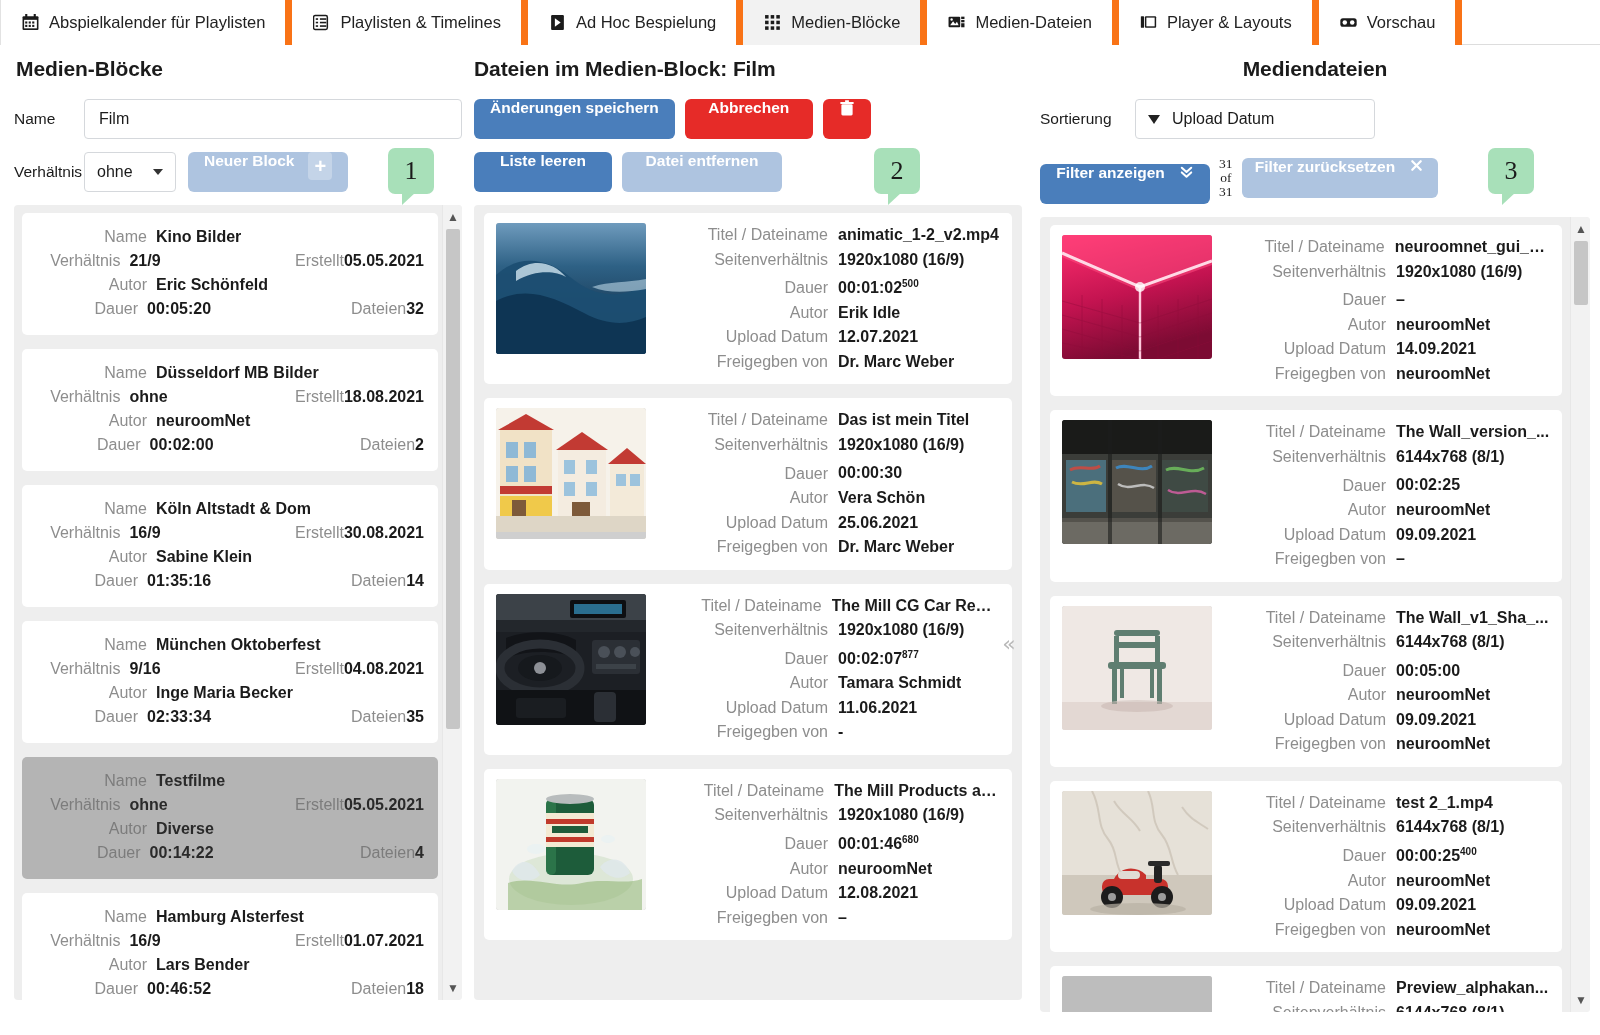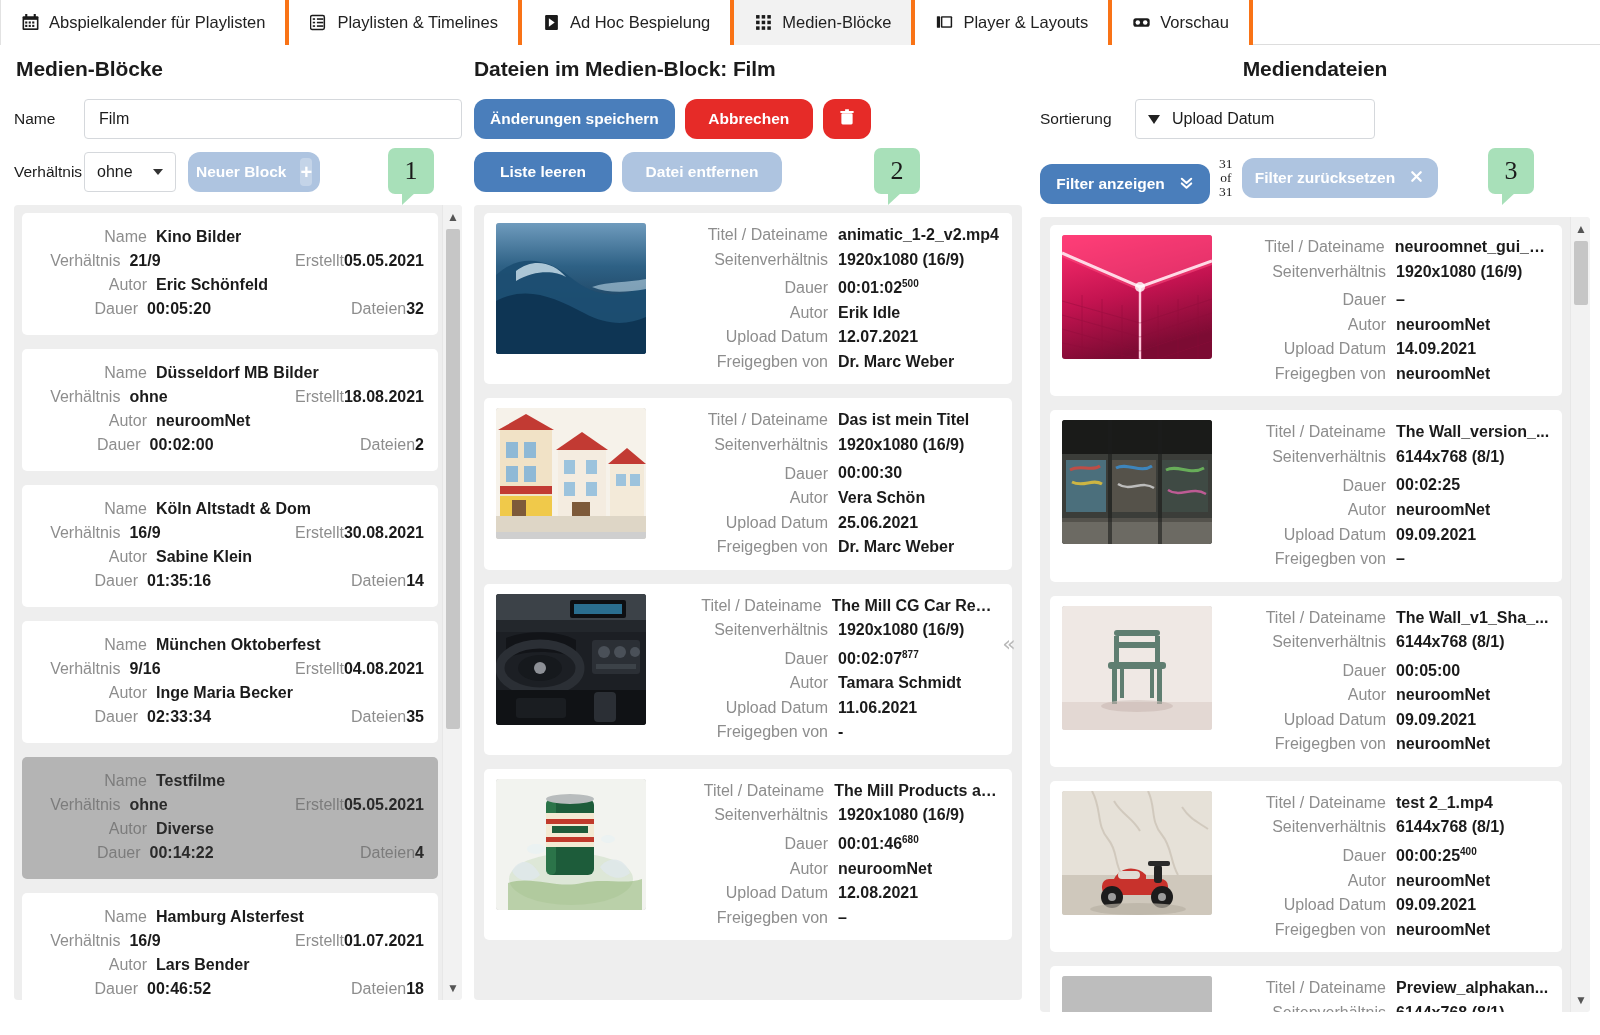--- a/index.html
+++ b/index.html
@@ -17,21 +17,21 @@
     height: 45px;
     border-bottom: 1px solid #dddddd;
     background: #ffffff;
   }
   .tab {
     display: flex;
     align-items: center;
     gap: 9px;
     padding: 0 20px;
     height: 45px;
-    border-right: 4px solid #f97316;
+    border-right: 7px solid #f97316;
     font-size: 16.5px;
     color: #222222;
     white-space: nowrap;
     cursor: pointer;
     background: #ffffff;
   }
   .tab:first-child { border-left: 1px solid #e2e2e2; }
   .tab.active { background: #f2f2f2; }
   .tab .tabicon { display: inline-flex; align-items: center; justify-content: center; width: 19px; height: 19px; flex: 0 0 19px; }
   .tab .tabicon svg { display: block; }
@@ -93,30 +93,30 @@
     position: relative;
   }
   .sel-verh { width: 92px; justify-content: space-between; }
   .sel-sort { width: 240px; gap: 12px; }
   .caret-down { width: 0; height: 0; border-left: 5px solid transparent; border-right: 5px solid transparent; border-top: 6px solid #333; }
   .tri-down { width: 0; height: 0; border-left: 6px solid transparent; border-right: 6px solid transparent; border-top: 9px solid #222; }
 
   
   .btn {
     border: none;
-    border-radius: 12px;
+    border-radius: 6px;
     font-family: inherit;
     font-size: 15.5px;
     font-weight: bold;
     color: #ffffff;
     height: 40px;
     padding: 0 16px;
     cursor: pointer;
     display: inline-flex;
-    align-items: center;
+    align-items: flex-start;
     justify-content: center;
     gap: 14px;
     white-space: nowrap;
   }
   .btn-blue { background: #4a7ebb; }
   .btn-blue-pale { background: #aec4e0; }
   .btn-red { background: #e62b28; }
   .btn-trash { background: #e62b28; width: 48px; padding: 0; }
   .btn-sq {
     background: rgba(255,255,255,0.28);
@@ -295,20 +295,33 @@
             <rect x="6.3" y="11.6" width="3.3" height="3.3"></rect>
             <rect x="11.6" y="11.6" width="3.3" height="3.3"></rect>
           </g>
         </svg>
     </span>
     <span>Medien-Blöcke</span>
   </div>
   <div class="tab">
     <span class="tabicon">
       <svg viewBox="0 0 16 16" width="17" height="17">
+          <rect x="0.5" y="2.5" width="11" height="10" rx="1" fill="#1b1b1b"></rect>
+          <path d="M2 10.5 L4.8 6.8 L6.8 9.3 L8.4 7.4 L10 10.5 Z" fill="#fff"></path>
+          <circle cx="3.4" cy="5.2" r="1.1" fill="#fff"></circle>
+          <rect x="12.4" y="2.5" width="3.1" height="2.2" fill="#1b1b1b"></rect>
+          <rect x="12.4" y="5.6" width="3.1" height="2.2" fill="#1b1b1b"></rect>
+          <rect x="12.4" y="8.7" width="3.1" height="3.8" fill="#1b1b1b"></rect>
+        </svg>
+    </span>
+    <span>Medien-Dateien</span>
+  </div>
+  <div class="tab">
+    <span class="tabicon">
+      <svg viewBox="0 0 16 16" width="17" height="17">
           <rect x="0.8" y="2" width="3" height="11" rx="0.6" fill="#1b1b1b"></rect>
           <rect x="4.6" y="2" width="10.6" height="11" rx="1" fill="#1b1b1b"></rect>
           <rect x="6" y="3.4" width="7.8" height="8.2" fill="#fff"></rect>
         </svg>
     </span>
     <span>Player &amp; Layouts</span>
   </div>
   <div class="tab">
     <span class="tabicon">
       <svg viewBox="0 0 16 16" width="17" height="17">
@@ -330,21 +343,21 @@
       <span class="lbl lbl-name">Name</span>
       <input class="txtinput" value="Film" style="">
     </div>
 
     <div class="formrow" style="position:relative;">
       <span class="lbl lbl-verh">Verhältnis</span>
       <div class="selectbox sel-verh">
         <span>ohne</span>
         <span class="caret-down"></span>
       </div>
-      <button class="btn btn-blue-pale" style="margin-left:12px;width:132px;">
+      <button class="btn btn-blue-pale" style="margin-left:12px;width:160px;">
         <span>Neuer Block</span>
         <span class="btn-sq">+</span>
       </button>
       <div class="callout" style="left:374px;top:-4px;">
         <span>1</span>
       </div>
     </div>
 
     <div class="listbox" style="height:795px;margin-top:7px;">
       <div class="listbox-inner">

